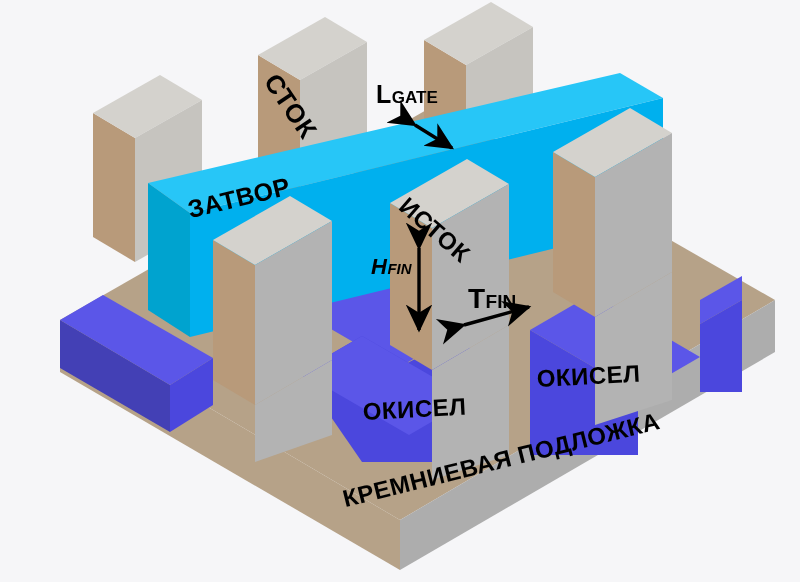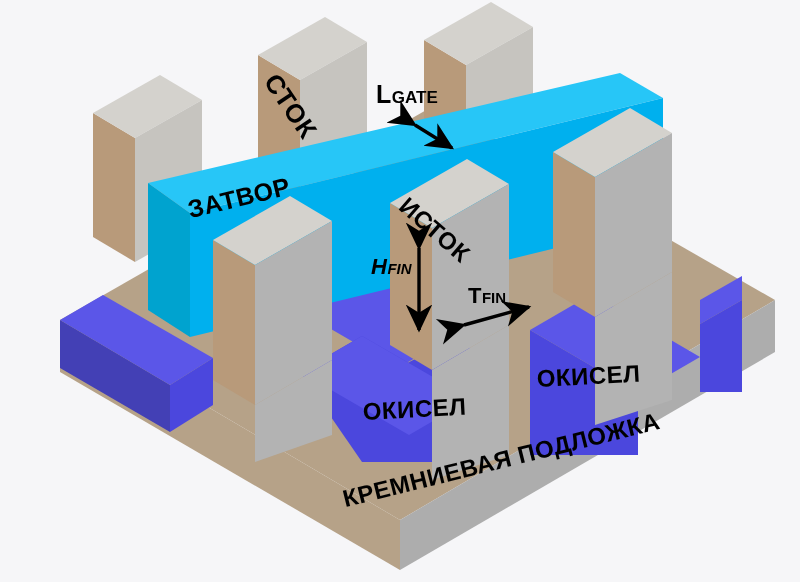--- a/index.html
+++ b/index.html
@@ -156,21 +156,21 @@
   </div>
 
   <div class="lbl" style="left:376px; top:80px; font-size:25px;">
     <span>L</span><span class="sub">GATE</span>
   </div>
 
   <div class="lbl" style="left:371px; top:254px; font-size:22px;font-style:italic;">
     <span>H</span><span class="sub">FIN</span>
   </div>
 
-  <div class="lbl" style="left:468px; top:283px; font-size:22px;">
+  <div class="lbl" style="left:468px; top:283px; font-size:28px;">
     <span>T</span><span class="sub">FIN</span>
   </div>
 
   <div class="lbl" style="left:362px; top:398px; font-size:24px; transform:rotate(-3deg);">
     <span>ОКИСЕЛ</span>
   </div>
 
   <div class="lbl" style="left:536px; top:365px; font-size:24px; transform:rotate(-3deg);">
     <span>ОКИСЕЛ</span>
   </div>

